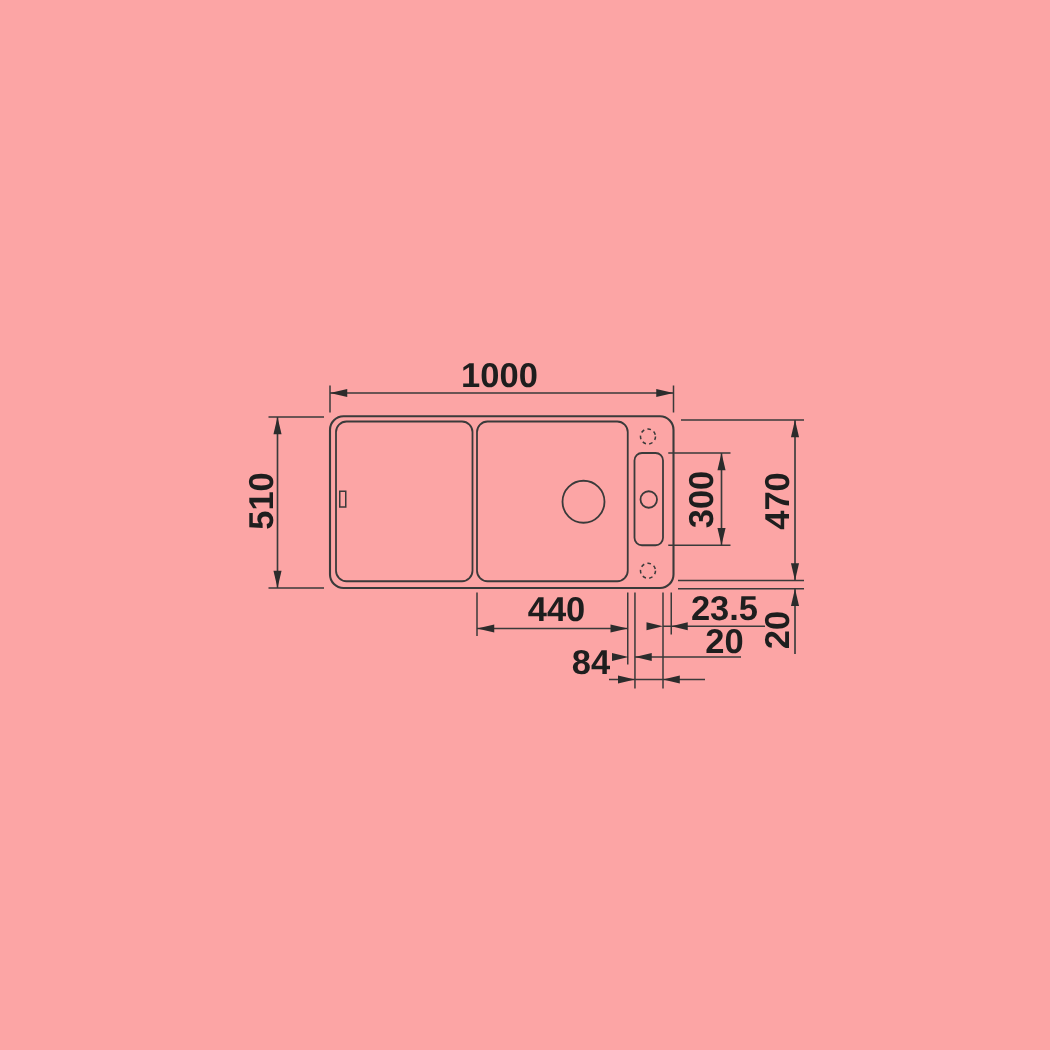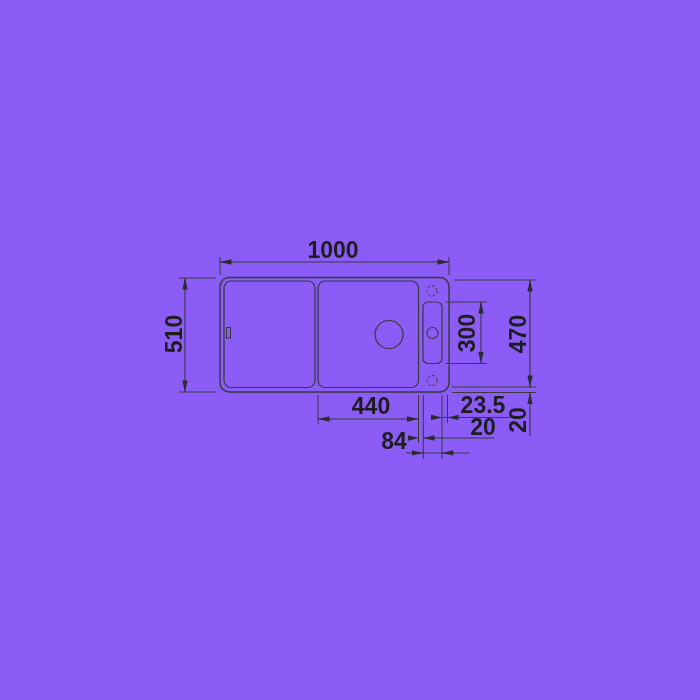--- a/index.html
+++ b/index.html
@@ -1,16 +1,16 @@
 <!DOCTYPE html>
 <html><head>
 <meta charset="utf-8">
 <style>
   html,body{margin:0;padding:0;background:#ffffff;}
-  #stage{position:relative;width:700px;height:700px;background:#8b5cf6;overflow:hidden;
+  #stage{position:relative;width:700px;height:700px;background:#fca5a5;overflow:hidden;
          font-family:"Liberation Sans", sans-serif;}
   svg{position:absolute;left:0;top:0;}
   .dimtext{font-family:"Liberation Sans", sans-serif;font-weight:bold;font-size:23px;fill:#1e1e1e;}
   .thin{stroke:#3a3a3a;stroke-width:1;fill:none;}
   .dline{stroke:#3a3a3a;stroke-width:1.1;fill:none;}
   .outline{stroke:#3a3a3a;stroke-width:1.4;fill:none;}
   .inner{stroke:#3a3a3a;stroke-width:1.2;fill:none;}
   .arrow{fill:#2c2c2c;stroke:none;}
   .dashed{stroke:#3a3a3a;stroke-width:1;fill:none;stroke-dasharray:2.4 2.2;}
 </style>

